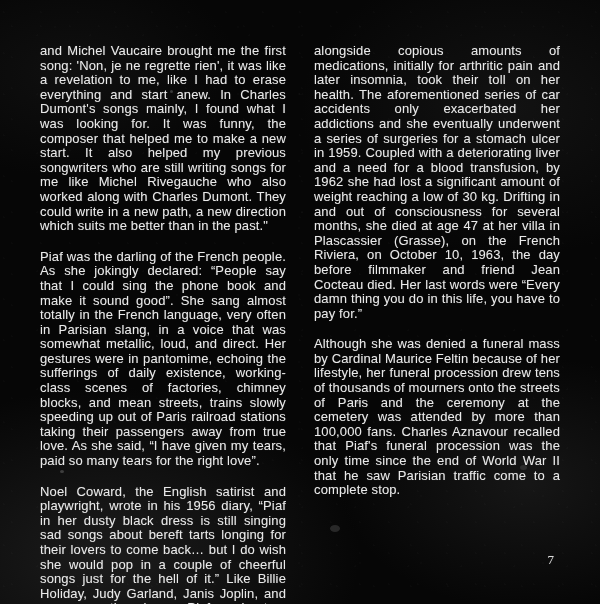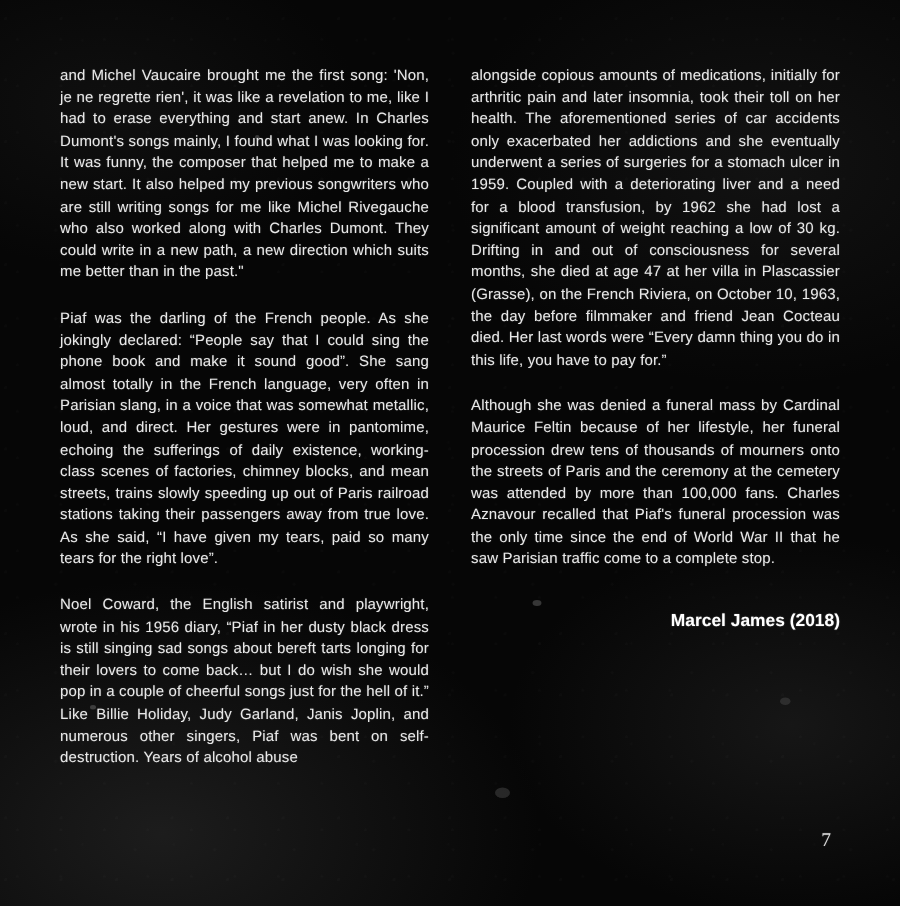--- a/index.html
+++ b/index.html
@@ -51,21 +51,21 @@
     height: 500px;
     display: flex;
     gap: 28px;
   }
   .column {
     width: 246px;
   }
   p.para {
     margin: 0 0 16px 0;
     color: #e9e9e9;
-    font-size: 10px;
+    font-size: 13px;
     line-height: 14.6px;
     text-align: justify;
     text-justify: inter-word;
     letter-spacing: 0.01em;
     text-shadow: 0 0 1px rgba(255,255,255,0.25);
   }
   p.para:last-child {
     margin-bottom: 15px;
   }
   .signature {
@@ -104,20 +104,19 @@
 
     <div class="column">
       <p class="para">and Michel Vaucaire brought me the first song: 'Non, je ne regrette rien', it was like a revelation to me, like I had to erase everything and start anew. In Charles Dumont's songs mainly, I found what I was looking for. It was funny, the composer that helped me to make a new start. It also helped my previous songwriters who are still writing songs for me like Michel Rivegauche who also worked along with Charles Dumont. They could write in a new path, a new direction which suits me better than in the past."</p>
       <p class="para">Piaf was the darling of the French people. As she jokingly declared: “People say that I could sing the phone book and make it sound good”. She sang almost totally in the French language, very often in Parisian slang, in a voice that was somewhat metallic, loud, and direct. Her gestures were in pantomime, echoing the sufferings of daily existence, working-class scenes of factories, chimney blocks, and mean streets, trains slowly speeding up out of Paris railroad stations taking their passengers away from true love. As she said, “I have given my tears, paid so many tears for the right love”.</p>
       <p class="para">Noel Coward, the English satirist and playwright, wrote in his 1956 diary, “Piaf in her dusty black dress is still singing sad songs about bereft tarts longing for their lovers to come back… but I do wish she would pop in a couple of cheerful songs just for the hell of it.” Like Billie Holiday, Judy Garland, Janis Joplin, and numerous other singers, Piaf was bent on self-destruction. Years of alcohol abuse</p>
     </div>
 
     <div class="column">
       <p class="para">alongside copious amounts of medications, initially for arthritic pain and later insomnia, took their toll on her health. The aforementioned series of car accidents only exacerbated her addictions and she eventually underwent a series of surgeries for a stomach ulcer in 1959. Coupled with a deteriorating liver and a need for a blood transfusion, by 1962 she had lost a significant amount of weight reaching a low of 30 kg. Drifting in and out of consciousness for several months, she died at age 47 at her villa in Plascassier (Grasse), on the French Riviera, on October 10, 1963, the day before filmmaker and friend Jean Cocteau died. Her last words were “Every damn thing you do in this life, you have to pay for.”</p>
       <p class="para">Although she was denied a funeral mass by Cardinal Maurice Feltin because of her lifestyle, her funeral procession drew tens of thousands of mourners onto the streets of Paris and the ceremony at the cemetery was attended by more than 100,000 fans. Charles Aznavour recalled that Piaf's funeral procession was the only time since the end of World War II that he saw Parisian traffic come to a complete stop.</p>
-      <p class="signature">Marcel James (2018)</p>
     </div>
 
   </div>
 
   <div class="page-number">7</div>
 
 </div>
 
 </body></html>

